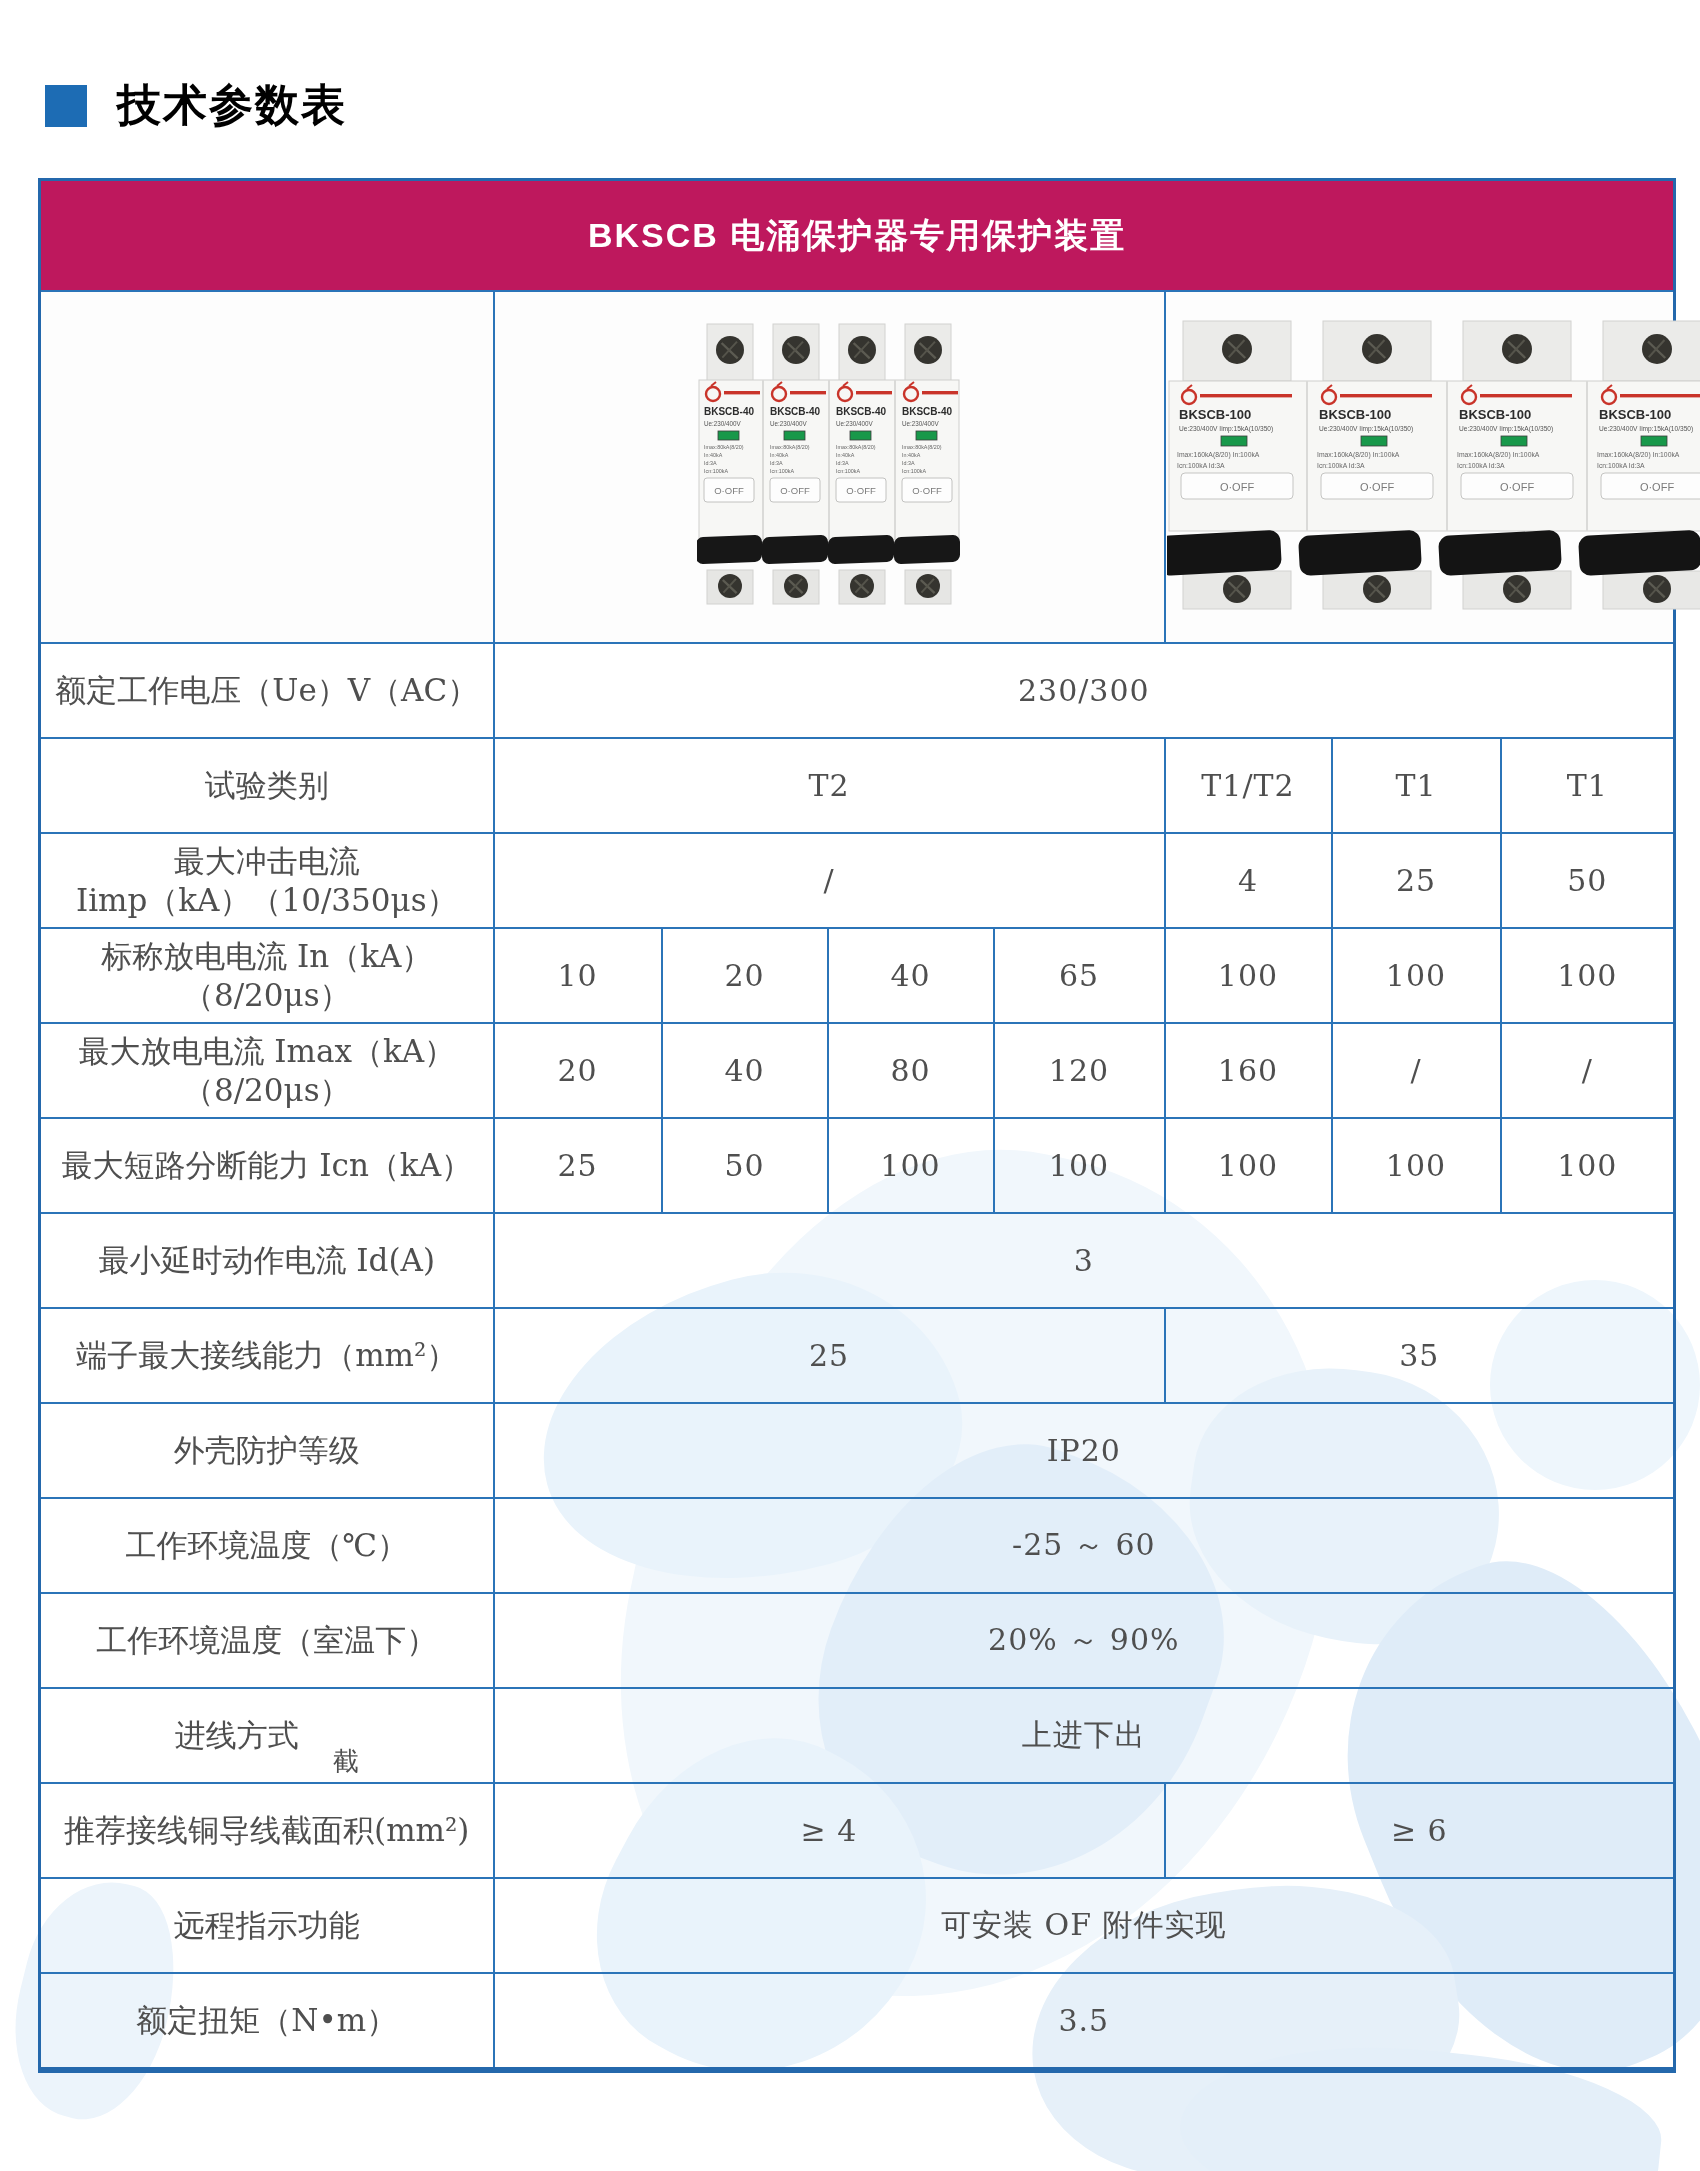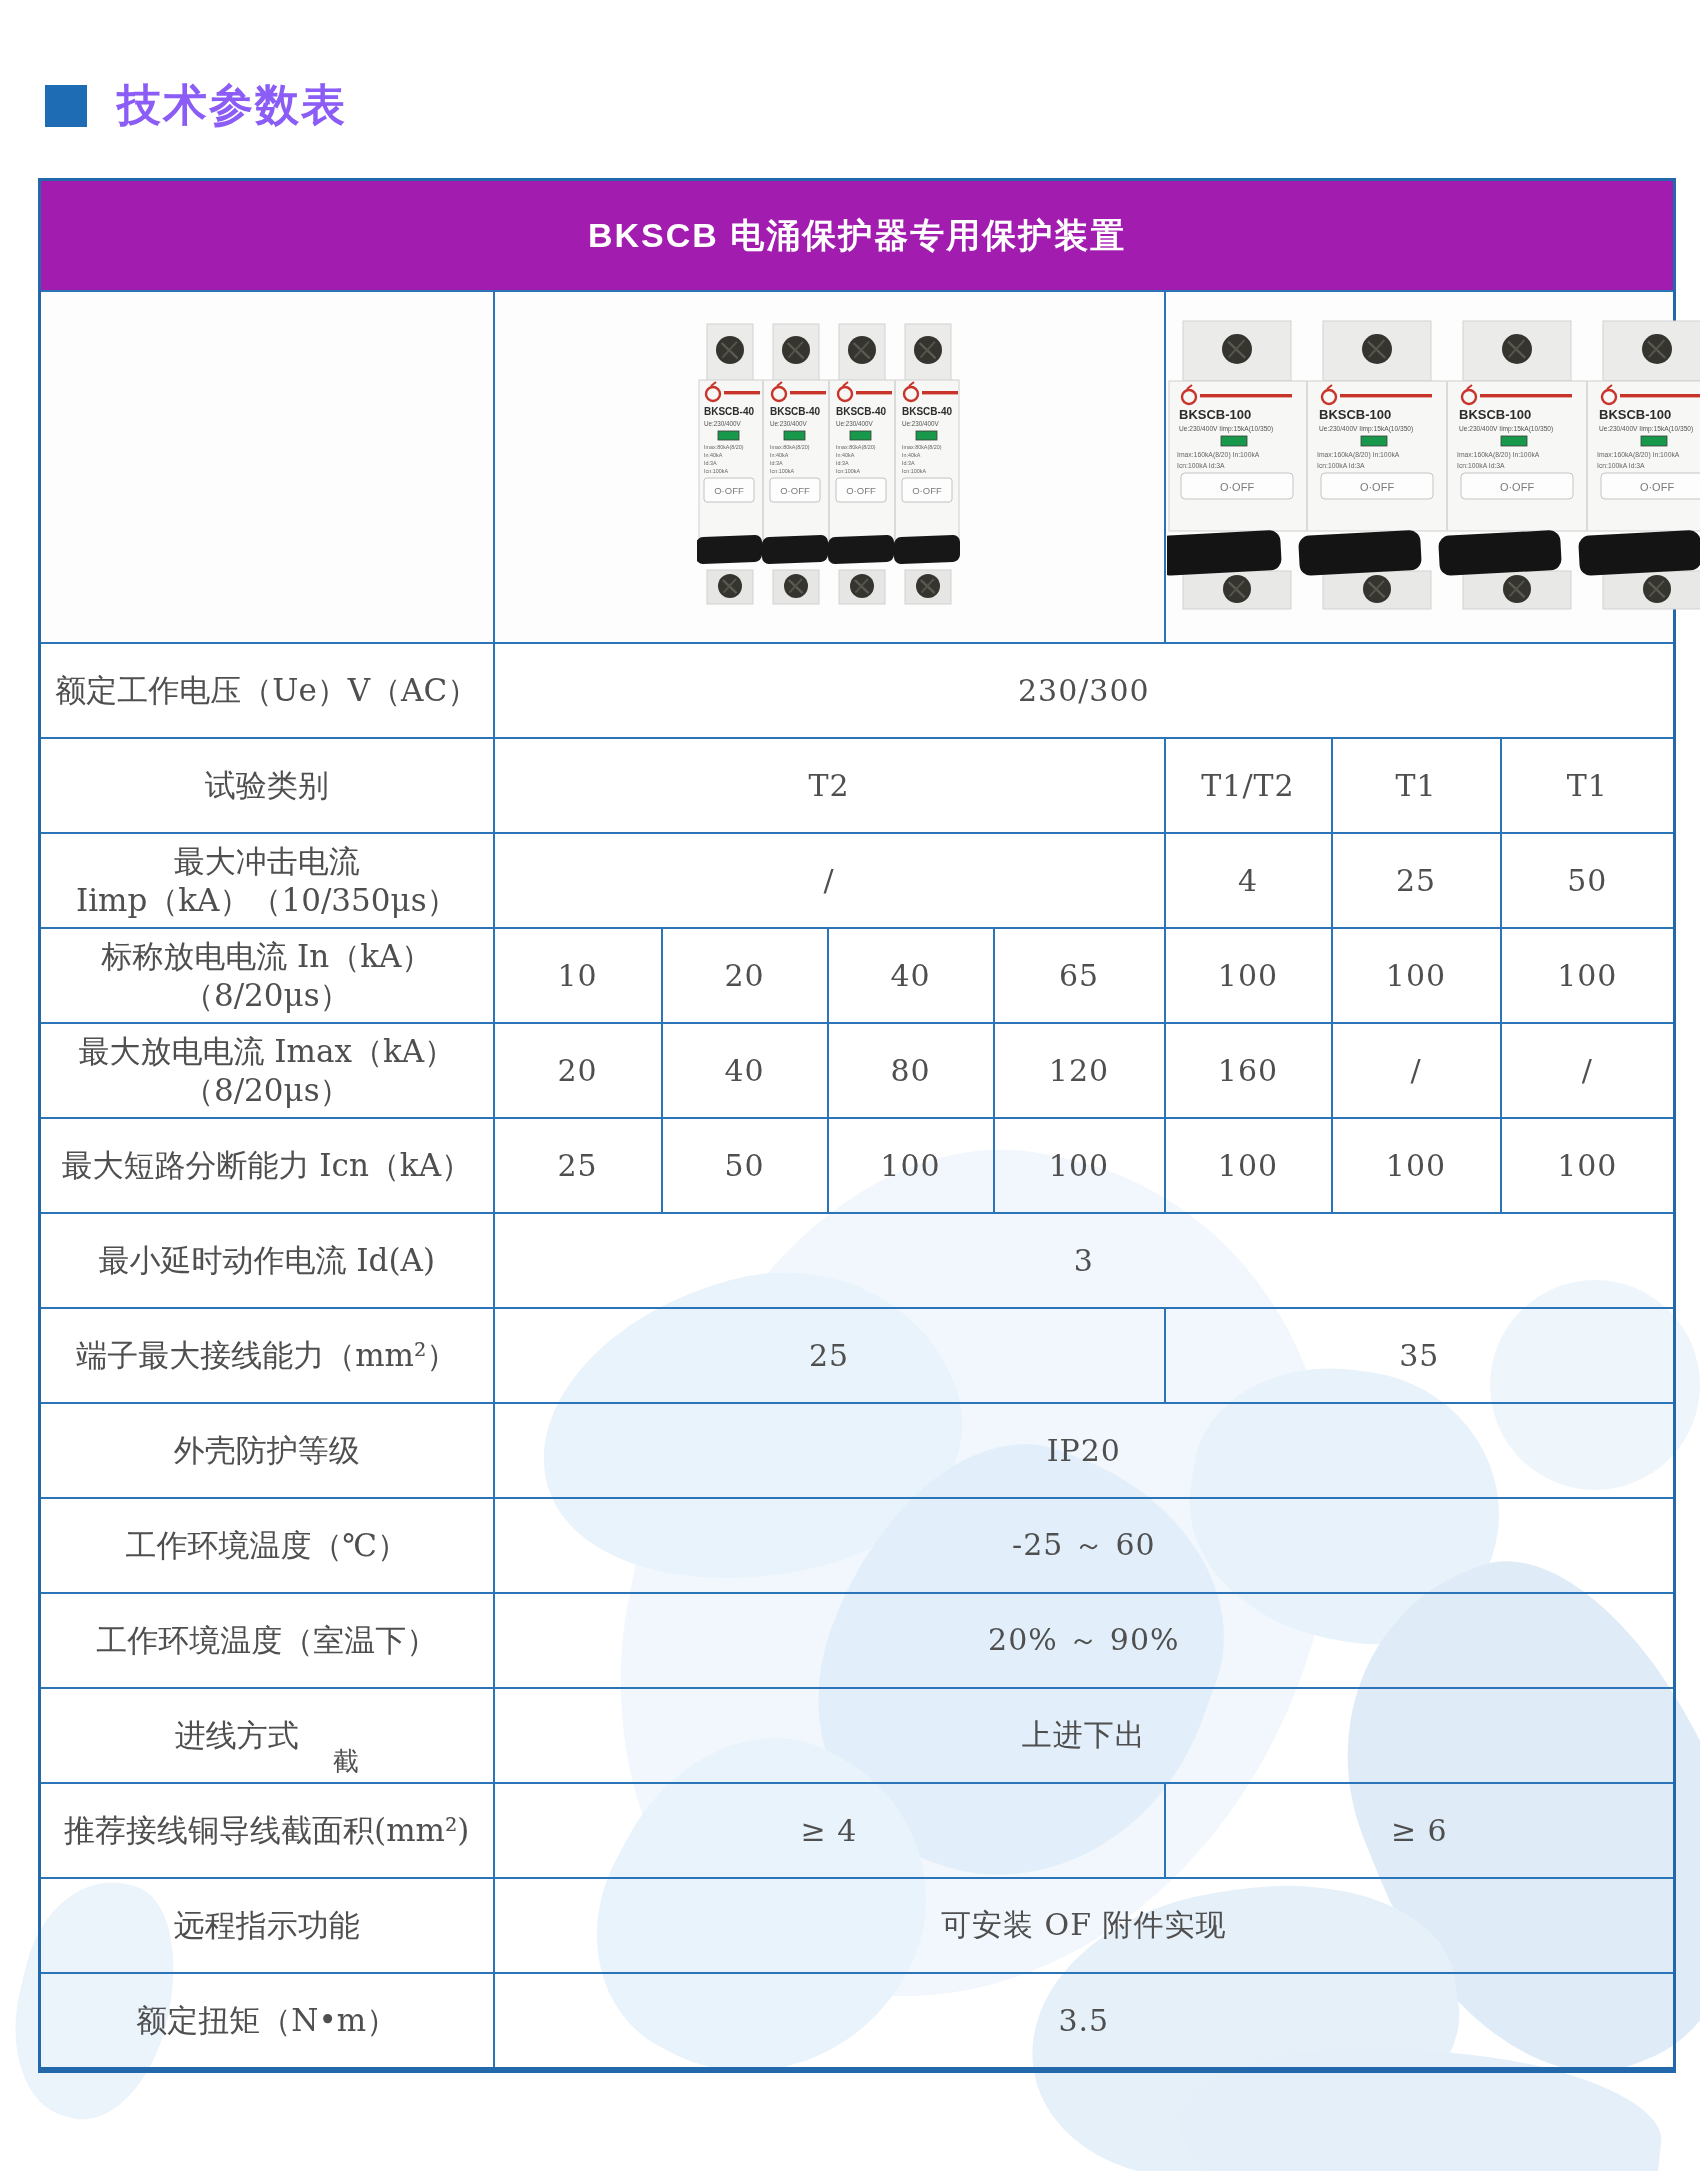--- a/index.html
+++ b/index.html
@@ -11,31 +11,31 @@
   }
   #page{position:absolute;inset:0;}
 
   
   .watermark{position:absolute;inset:0;z-index:0;}
   .blob{position:absolute;}
 
   
   .doc-title{position:absolute;left:45px;top:76px;z-index:2;display:flex;align-items:center;}
   .title-square{width:42px;height:42px;background:#1d6cb4;display:inline-block;margin-right:30px;}
-  .title-text{font-family:"Liberation Sans",sans-serif;font-weight:bold;font-size:44px;color:#8b5cf6;letter-spacing:2px;}
+  .title-text{font-family:"Liberation Sans",sans-serif;font-weight:bold;font-size:44px;color:#000000;letter-spacing:2px;}
 
   
   #spec-table{
     position:absolute;left:38px;top:178px;z-index:1;
     width:1635px;table-layout:fixed;border-collapse:collapse;
     border:3px solid #2468ac;border-bottom-width:6px;
   }
   #spec-table td{border:2px solid #2b74b8;text-align:center;vertical-align:middle;color:#4f4f4f;}
   .thead-cell{
-    height:107px;background:#a21caf;color:#ffffff !important;
+    height:107px;background:#be185d;color:#ffffff !important;
     font-family:"Liberation Sans",sans-serif;font-weight:bold;font-size:34px;letter-spacing:2px;
   }
   .image-row td{height:348px;background:#fdfdfd;}
   .photo-cell{vertical-align:middle;text-align:center;}
   .label-cell{font-size:31px;height:93px;padding:0 6px;}
   .label-text{white-space:pre-line;line-height:1.25;}
   .label-stray{display:inline-block;font-size:26px;position:relative;top:24px;margin-left:34px;}
   .value-cell{font-size:30px;letter-spacing:1px;color:#5a5a5a;}
 
   svg text{font-family:"Liberation Sans",sans-serif;}

